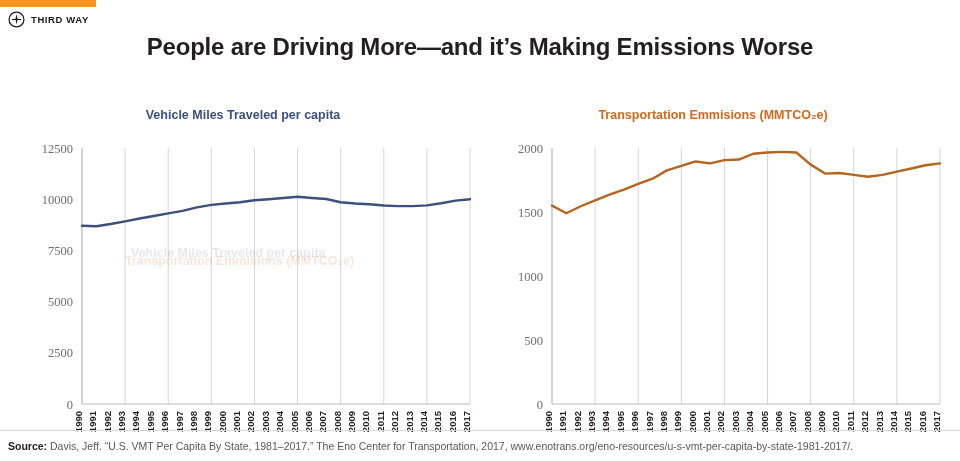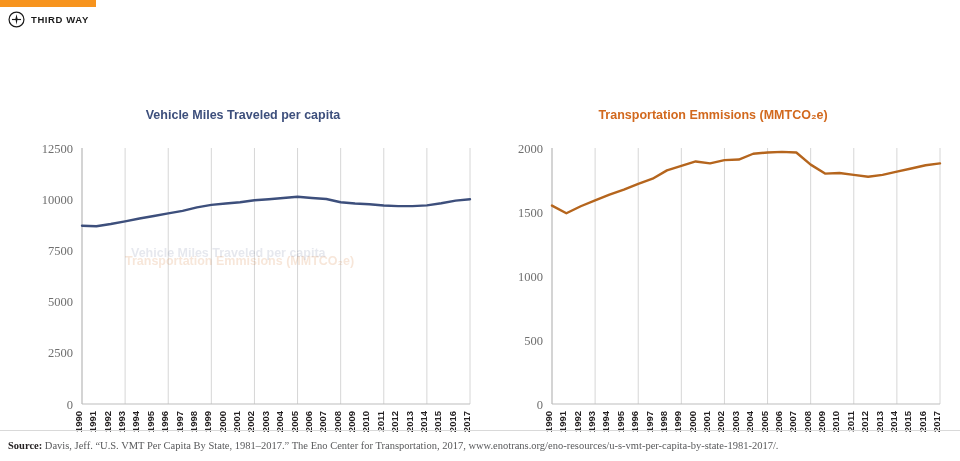--- a/index.html
+++ b/index.html
@@ -67,21 +67,21 @@
     color: rgba(61,79,124,0.13);
   }
 
   
   .footer-rule {
     position: absolute; left: 0; top: 430px; width: 960px; height: 1px;
     background: #d9d9d9;
   }
   .source-line {
     position: absolute; left: 8px; top: 440px; width: 944px;
-    font-family: Liberation Serif, serif;
+    font-family: Liberation Sans, sans-serif;
     font-size: 10.5px; color: #58595b;
     white-space: nowrap;
   }
   .source-line .src-label { font-weight: bold; color: #231f20; }
 </style>
 </head>
 <body>
 
 <div id="page">
 
@@ -89,20 +89,21 @@
 
   <div class="logo-block">
     <svg class="logo-mark" viewBox="0 0 24 24">
       <circle cx="12" cy="12" r="10.5" fill="none" stroke="#1a1a1a" stroke-width="1.7"></circle>
       <path d="M12 4.6 L13.5 11 L12 19.4 L10.5 11 Z" fill="#1a1a1a"></path>
       <rect x="5.6" y="11.2" width="12.8" height="1.6" fill="#1a1a1a"></rect>
     </svg>
     <span class="logo-text">THIRD WAY</span>
   </div>
 
+  <div class="headline">People are Driving More—and it’s Making Emissions Worse</div>
 
   <div class="panel" id="panel-left">
     <div class="panel-title">Vehicle Miles Traveled per capita</div>
     <div class="plot-wrap">
       <svg class="plot-svg" id="svg-vmt" width="470" height="300">
           <text x="65" y="266.5" text-anchor="end" font-family="&quot;Liberation Serif&quot;, serif" font-size="12.5" fill="#6f6f6f">0</text>
           <text x="65" y="215.3" text-anchor="end" font-family="&quot;Liberation Serif&quot;, serif" font-size="12.5" fill="#6f6f6f">2500</text>
           <text x="65" y="164.1" text-anchor="end" font-family="&quot;Liberation Serif&quot;, serif" font-size="12.5" fill="#6f6f6f">5000</text>
           <text x="65" y="112.9" text-anchor="end" font-family="&quot;Liberation Serif&quot;, serif" font-size="12.5" fill="#6f6f6f">7500</text>
           <text x="65" y="61.69999999999999" text-anchor="end" font-family="&quot;Liberation Serif&quot;, serif" font-size="12.5" fill="#6f6f6f">10000</text>

